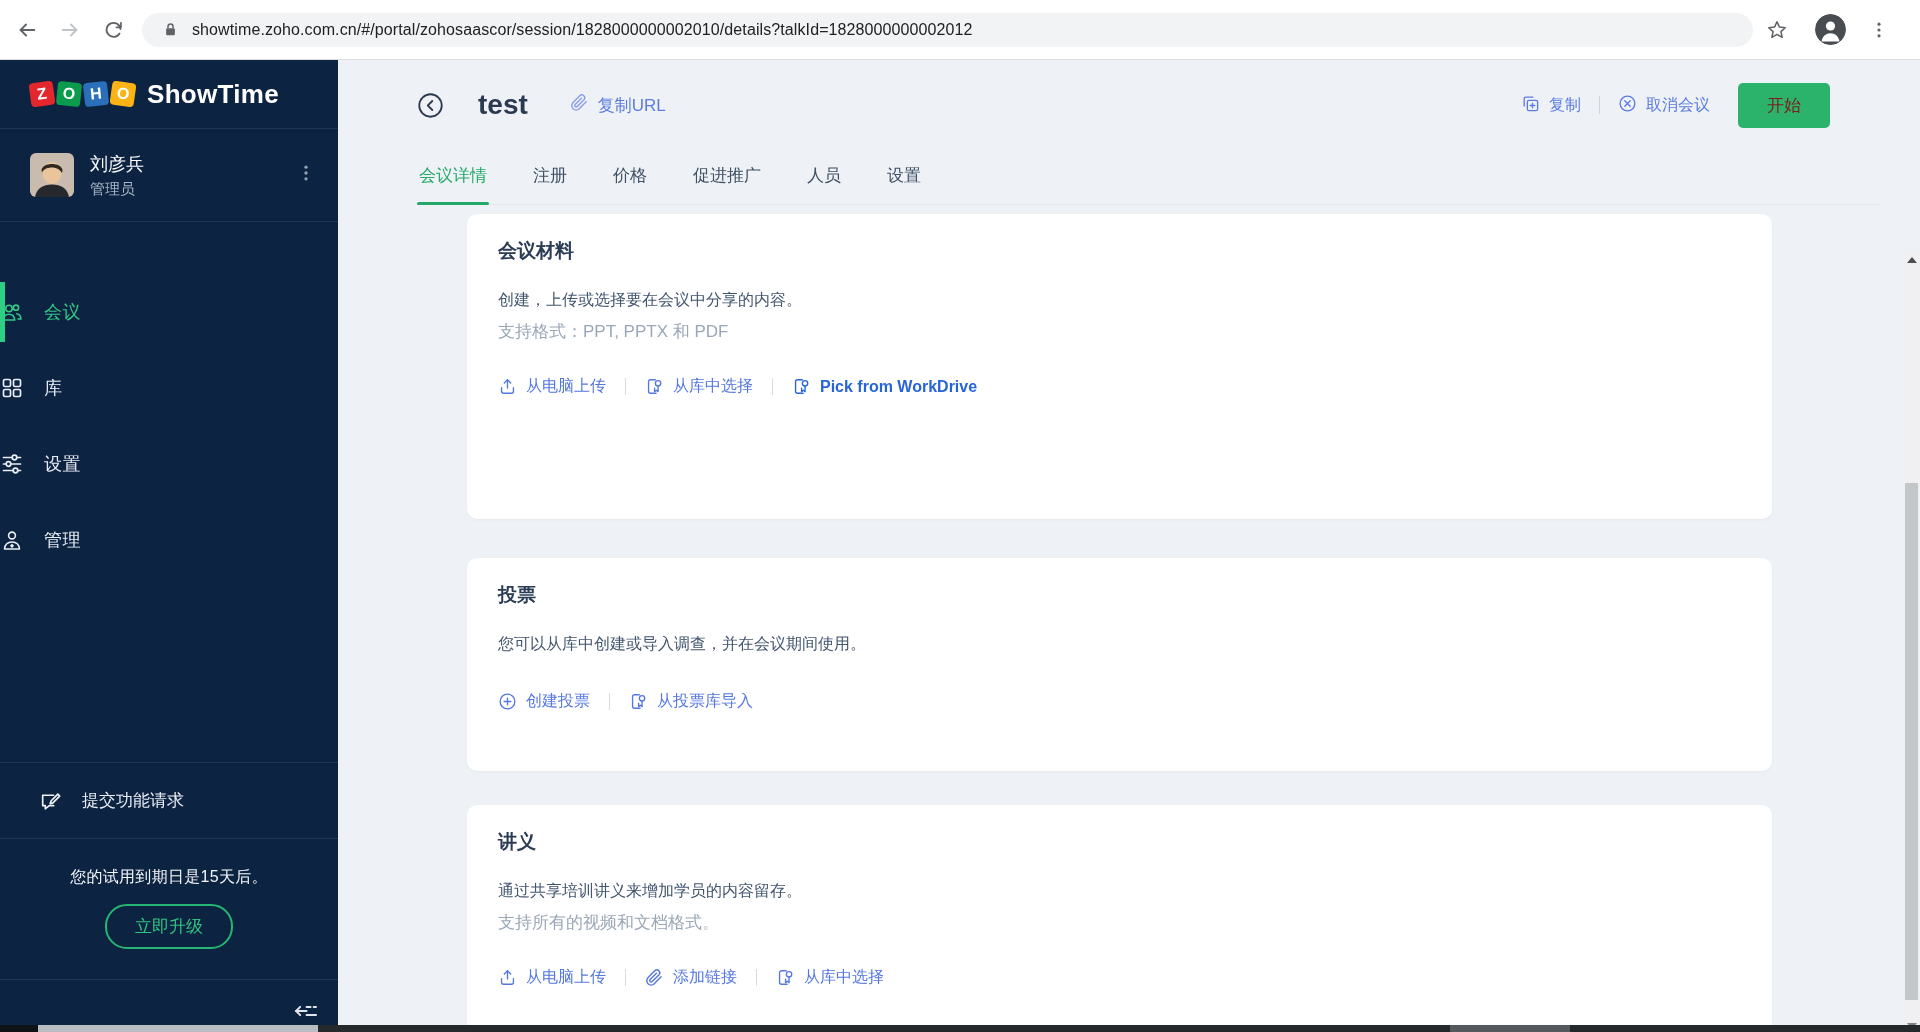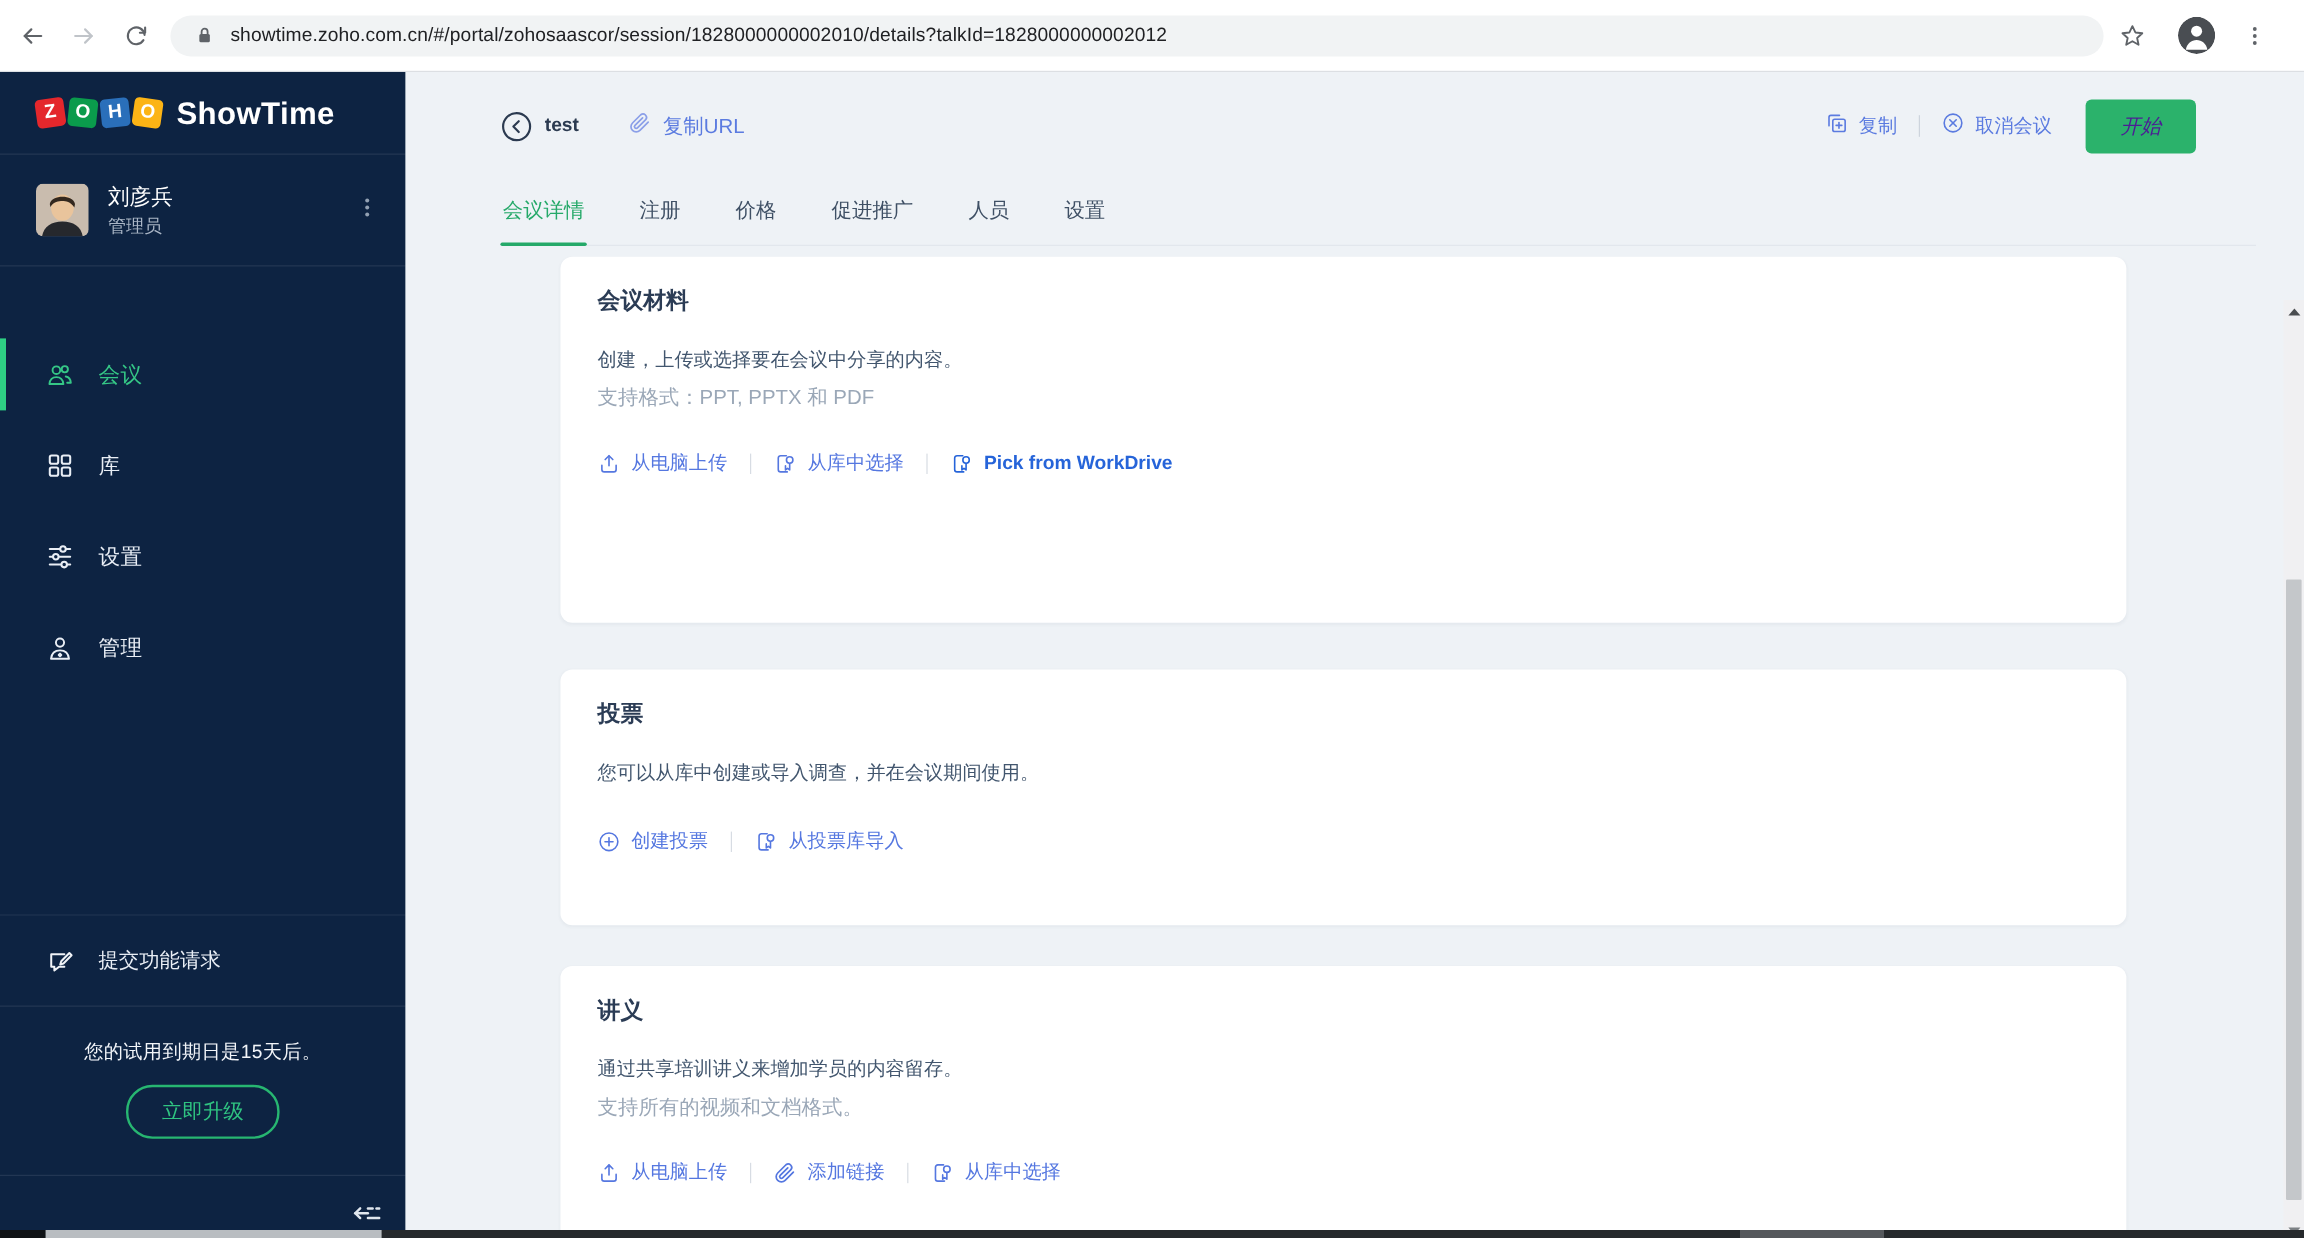--- a/index.html
+++ b/index.html
@@ -37,48 +37,48 @@
   .brand-name { margin-left:12px; color:#fff; font-size:26px; font-weight:bold; letter-spacing:.3px; }
 
   .user-row { height:92px; display:flex; align-items:center; padding:0 22px 0 30px; }
   .avatar { width:44px; height:44px; border-radius:6px; overflow:hidden; flex:0 0 auto; }
   .user-meta { margin-left:16px; flex:1; }
   .user-name { color:#ffffff; font-size:18px; line-height:1.45; }
   .user-role { color:#aab6c6; font-size:15px; line-height:1.4; }
   .user-kebab { color:#93a1b3; }
 
   .nav { padding-top:52px; }
-  .nav-item { position:relative; height:76px; display:flex; align-items:center; padding-left:38px; cursor:pointer; color:#e9eef5; }
+  .nav-item { position:relative; height:76px; display:flex; align-items:center; cursor:pointer; color:#e9eef5; }
   .nav-item .nicon { width:24px; height:24px; margin-right:20px; display:flex; align-items:center; justify-content:center; }
   .nav-item .nlabel { font-size:18px; letter-spacing:.5px; }
   .nav-item.active { color:#35c786; }
   .nav-item.active::before { content:""; position:absolute; left:0; top:8px; bottom:8px; width:5px; background:#2ecf84; }
 
   .sb-spacer { flex:1; }
   .feature-row { height:75px; display:flex; align-items:center; padding-left:38px; cursor:pointer; }
   .feature-row .nicon { width:24px; height:24px; margin-right:20px; }
   .feature-row .nlabel { font-size:17px; }
 
   .trial-block { padding:28px 0 30px; text-align:center; }
   .trial-text { color:#f2f5f9; font-size:16px; letter-spacing:.3px; }
   .upgrade-btn { margin-top:16px; display:inline-block; border:2px solid #27b671; color:#2fc381; background:transparent; font-size:17px; padding:9px 28px; border-radius:22px; cursor:pointer; font-family:inherit; }
   .collapse-row { height:62px; display:flex; align-items:center; justify-content:flex-end; padding-right:16px; }
   .collapse-btn { color:#dfe6ee; width:32px; height:32px; display:flex; align-items:center; justify-content:center; cursor:pointer; }
 
   
   .content { position:relative; flex:1; background:#eef2f6; overflow:hidden; }
   .content-header { height:90px; display:flex; align-items:center; padding:0 90px 0 79px; }
   .back-circle { width:27px; height:27px; color:#2b3a50; cursor:pointer; flex:0 0 auto; }
-  .session-title { margin-left:10px; font-size:16px; font-weight:bold; color:#2b3a50; }
+  .session-title { margin-left:34px; font-size:28px; font-weight:bold; color:#2b3a50; }
   .copy-url { margin-left:42px; display:flex; align-items:center; gap:9px; color:#5b7be0; font-size:17px; cursor:pointer; }
   .copy-url .licon { color:#8b9fe8; }
   .header-spacer { flex:1; }
   .hdr-action { display:flex; align-items:center; gap:9px; color:#5b7be0; font-size:16px; cursor:pointer; }
   .hdr-sep { width:1px; height:18px; background:#cdd4dd; margin:0 18px; }
-  .start-btn { margin-left:28px; background:#2bb26b; color:#4c1d95; border:none; font-size:17px; font-family:inherit; padding:11px 29px; border-radius:5px; cursor:pointer;font-style:italic; }
+  .start-btn { margin-left:28px; background:#2bb26b; color:#7f1d1d; border:none; font-size:17px; font-family:inherit; padding:11px 29px; border-radius:5px; cursor:pointer; }
 
   .tabbar { display:flex; gap:42px; margin:4px 40px 0 79px; border-bottom:1px solid #e2e7ed; }
   .tab { position:relative; padding:10px 2px 17px; font-size:17px; color:#3f5065; cursor:pointer; }
   .tab.active { color:#25a969; }
   .tab.active::after { content:""; position:absolute; left:0; right:0; bottom:-1px; height:3px; background:#25a969; border-radius:2px; }
 
   .cards { margin:9px 0 0 129px; width:1305px; }
   .card { background:#ffffff; border-radius:10px; box-shadow:0 1px 3px rgba(30,50,80,.05); padding:24px 40px 0 31px; }
   .card-1 { height:305px; margin-bottom:39px; }
   .card-2 { height:213px; margin-bottom:34px; }

